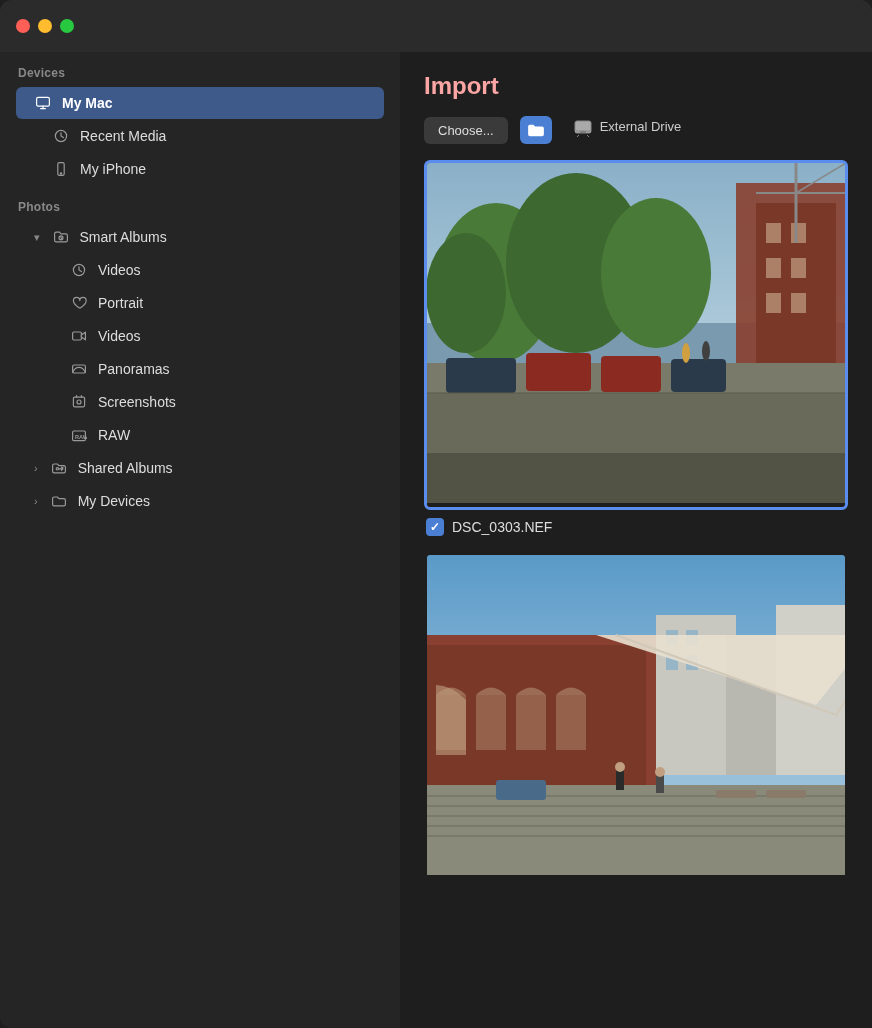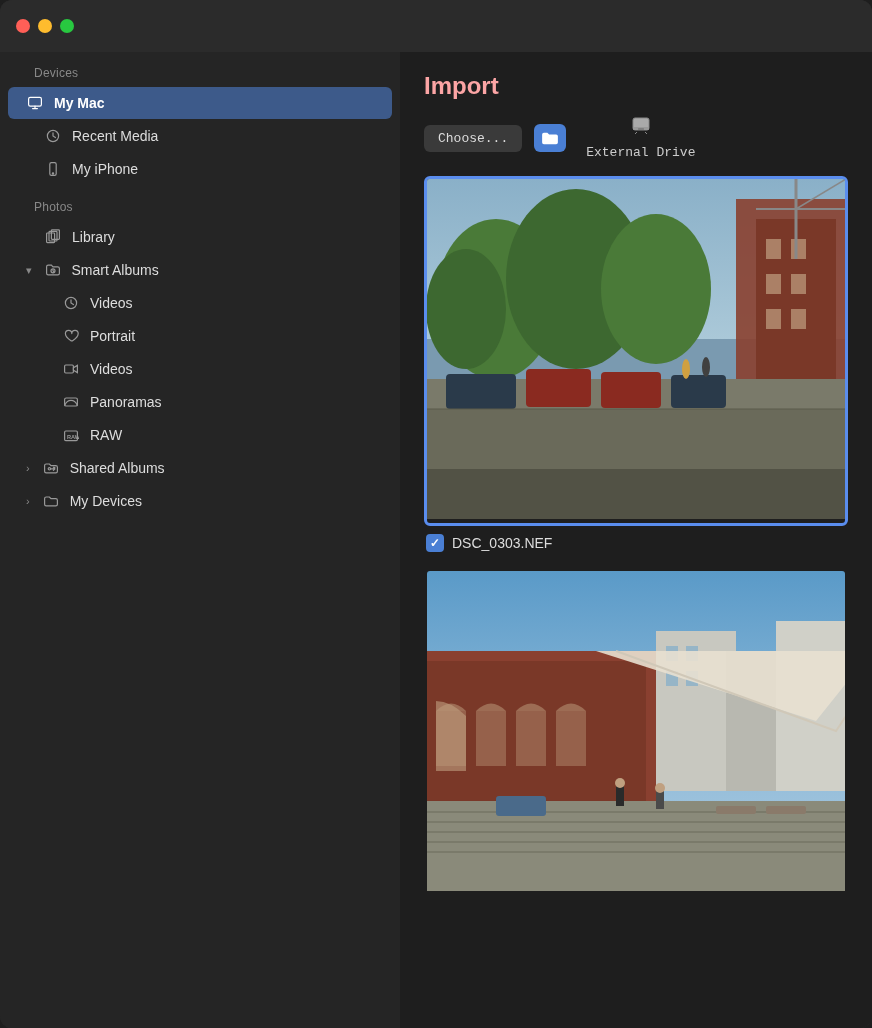--- a/index.html
+++ b/index.html
@@ -57,34 +57,34 @@
     .sidebar {
       width: 400px;
       background: #252525;
       overflow-y: auto;
       flex-shrink: 0;
       padding-bottom: 20px;
     }
 
     .sidebar-section-header {
       font-size: 12px;
-      font-weight: 400;
+      font-weight: 700;
       color: #888;
-      padding: 14px 18px 6px 34px;
+      padding: 14px 18px 6px 18px;
       letter-spacing: 0.02em;
     }
 
     .sidebar-item {
       display: flex;
       align-items: center;
       gap: 10px;
       padding: 7px 18px;
       cursor: pointer;
       border-radius: 6px;
-      margin: 1px 8px;
+      margin: 1px 16px;
       color: #ddd;
       font-size: 14px;
       font-weight: 400;
     }
 
     .sidebar-item.active {
       background: #3d5a8a;
       color: #fff;
       font-weight: 600;
     }
@@ -141,21 +141,20 @@
       color: #fca5a5;
       flex: 1;
     }
 
     .toolbar-row {
       padding: 0 24px 16px 24px;
       display: flex;
       align-items: center;
       gap: 12px;
       flex-shrink: 0;
-      font-family: Liberation Mono, monospace;
     }
 
     .choose-btn {
       background: #3a3a3a;
       color: #ddd;
       border: none;
       border-radius: 6px;
       padding: 6px 14px;
       font-size: 13px;
       cursor: pointer;
@@ -171,26 +170,25 @@
       display: flex;
       align-items: center;
       justify-content: center;
       cursor: pointer;
       color: #fff;
       font-size: 16px;
     }
 
     .external-drive-label {
       display: flex;
-      align-items: center;
+      align-items: flex-start;
       gap: 6px;
       color: #ccc;
       font-size: 13px;
       margin-left: 8px;
-      flex-direction: column;
     }
 
     .drive-icon {
       font-size: 18px;
       color: #bbb;
     }
 
     
     .photo-grid {
       flex: 1;
@@ -305,30 +303,20 @@
           <svg class="icon-svg" viewBox="0 0 20 20" fill="none" stroke="currentColor" stroke-width="1.5">
             <rect x="6" y="2" width="8" height="16" rx="2"></rect>
             <circle cx="10" cy="15.5" r="0.8" fill="currentColor"></circle>
           </svg>
         </span>
         <span>My iPhone</span>
       </div>
 
       <div class="sidebar-section-header">Photos</div>
 
-      <div class="sidebar-item indented">
-        <span class="sidebar-icon">
-          <svg class="icon-svg" viewBox="0 0 20 20" fill="none" stroke="currentColor" stroke-width="1.5">
-            <rect x="2" y="5" width="10" height="12" rx="1"></rect>
-            <rect x="5" y="3" width="10" height="12" rx="1"></rect>
-            <rect x="8" y="1" width="10" height="12" rx="1"></rect>
-          </svg>
-        </span>
-        <span>Library</span>
-      </div>
 
       <div class="sidebar-item">
         <span class="chevron">▾</span>
         <span class="sidebar-icon">
           <svg class="icon-svg" viewBox="0 0 20 20" fill="none" stroke="currentColor" stroke-width="1.5">
             <path d="M2 6a2 2 0 012-2h4l2 2h6a2 2 0 012 2v6a2 2 0 01-2 2H4a2 2 0 01-2-2V6z"></path>
             <circle cx="10" cy="11" r="2.5"></circle>
             <path d="M10 9.5V11l1 1" stroke-linecap="round"></path>
           </svg>
         </span>
@@ -368,20 +356,30 @@
       <div class="sidebar-item indented2">
         <span class="sidebar-icon">
           <svg class="icon-svg" viewBox="0 0 20 20" fill="none" stroke="currentColor" stroke-width="1.5">
             <path d="M2 14c2-4 5-6 8-6s6 2 8 6" stroke-linecap="round"></path>
             <rect x="2" y="5" width="16" height="10" rx="2"></rect>
           </svg>
         </span>
         <span>Panoramas</span>
       </div>
 
+      <div class="sidebar-item indented2">
+        <span class="sidebar-icon">
+          <svg class="icon-svg" viewBox="0 0 20 20" fill="none" stroke="currentColor" stroke-width="1.5">
+            <rect x="3" y="4" width="14" height="12" rx="1.5"></rect>
+            <circle cx="10" cy="10" r="2.5"></circle>
+            <path d="M7 4V2M13 4V2" stroke-linecap="round"></path>
+          </svg>
+        </span>
+        <span>Screenshots</span>
+      </div>
 
       <div class="sidebar-item indented2">
         <span class="sidebar-icon">
           <svg class="icon-svg" viewBox="0 0 20 20" fill="none" stroke="currentColor" stroke-width="1.5">
             <rect x="2" y="5" width="16" height="12" rx="1.5"></rect>
             <text x="5" y="15" font-size="7" fill="#999" stroke="none" font-family="sans-serif" font-weight="bold">RAW</text>
           </svg>
         </span>
         <span>RAW</span>
       </div>

